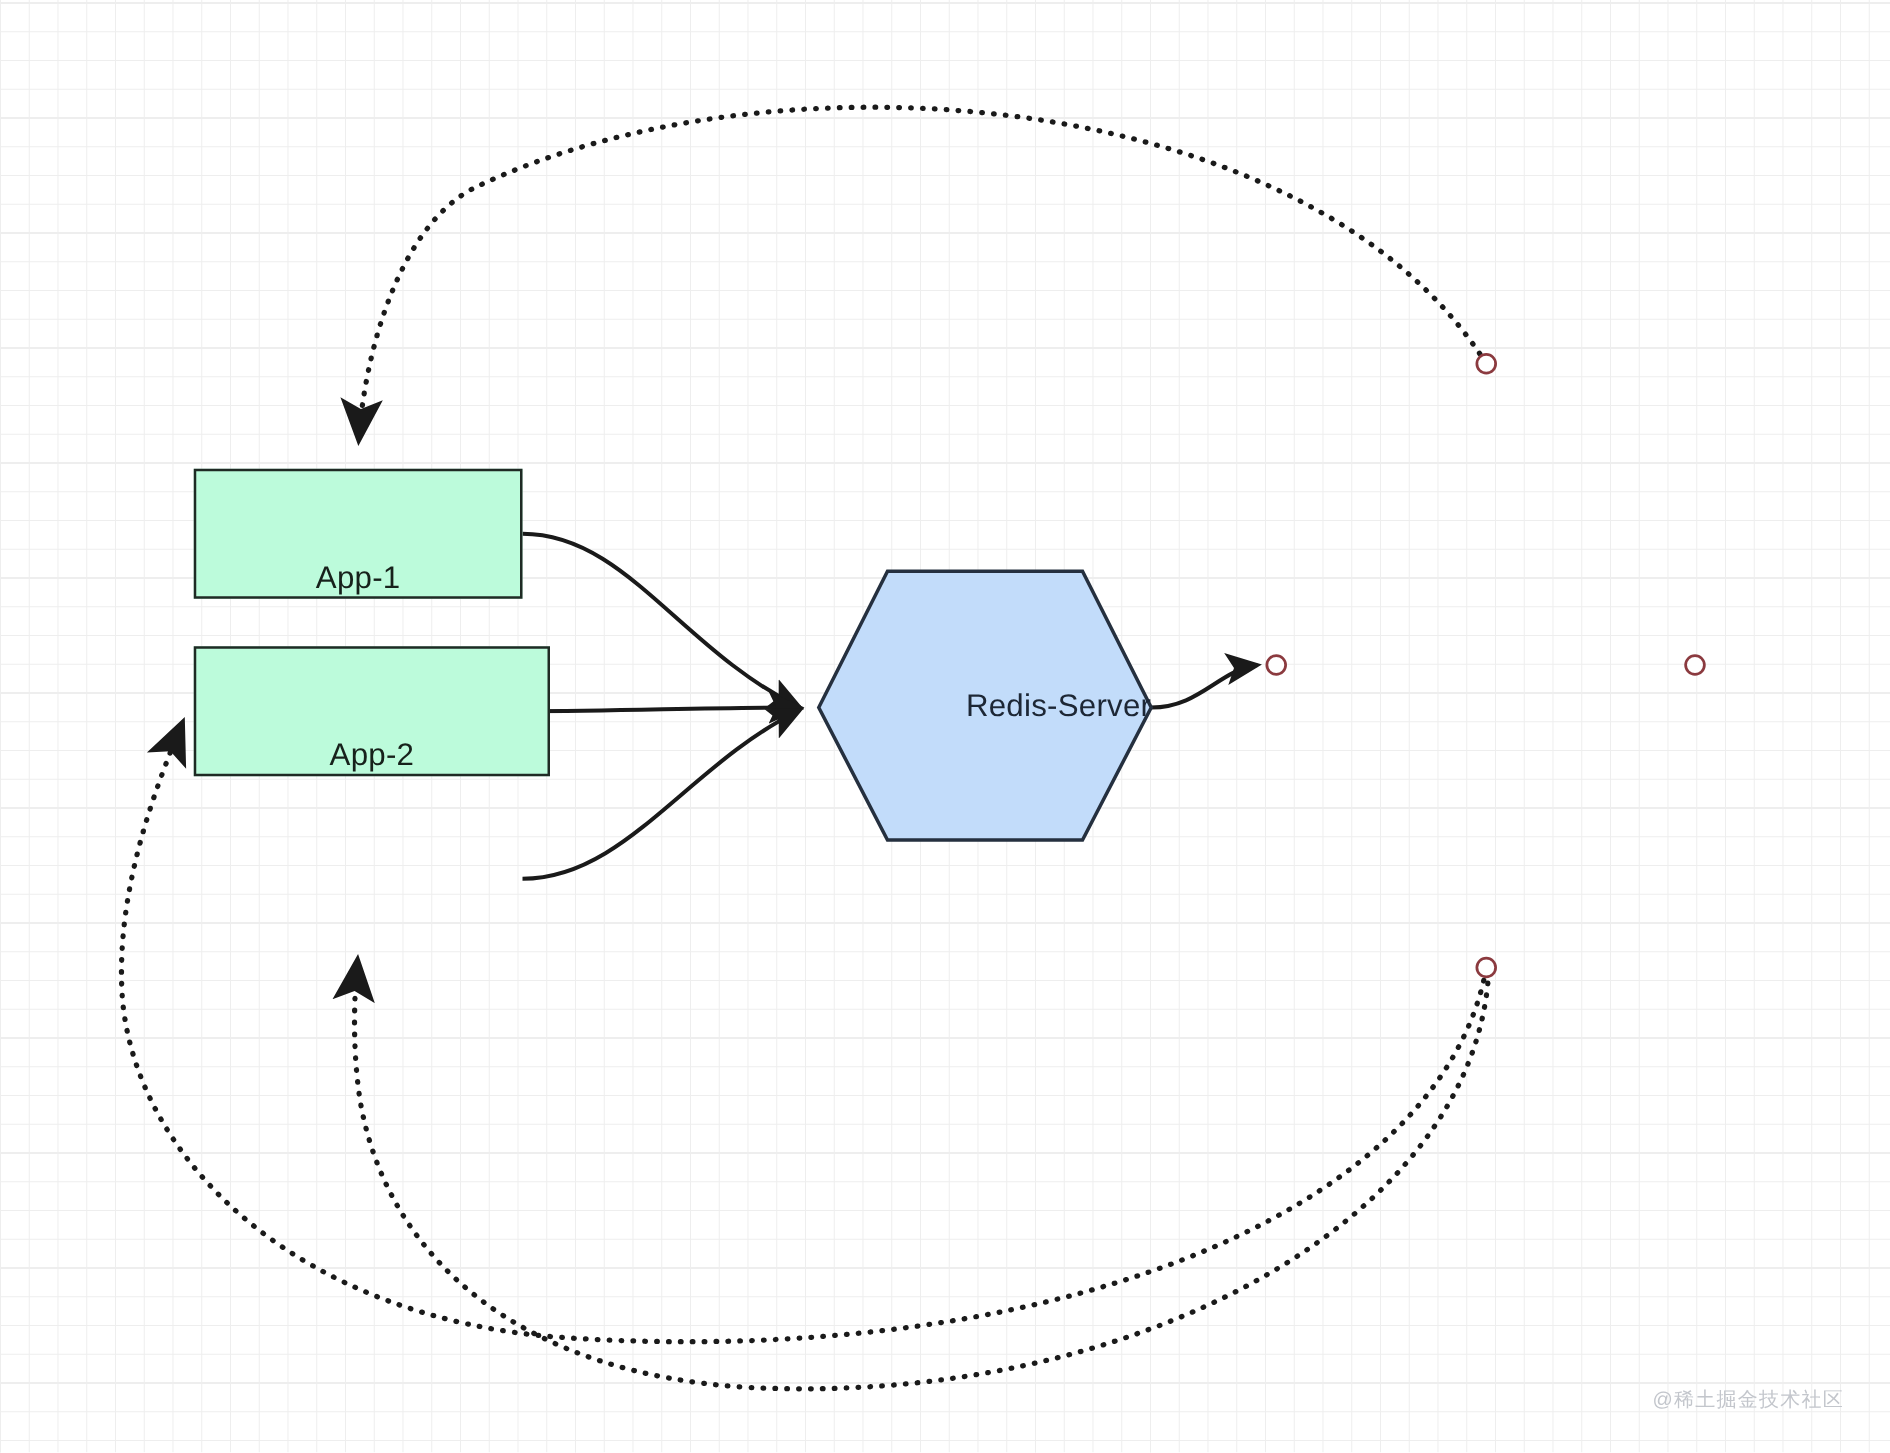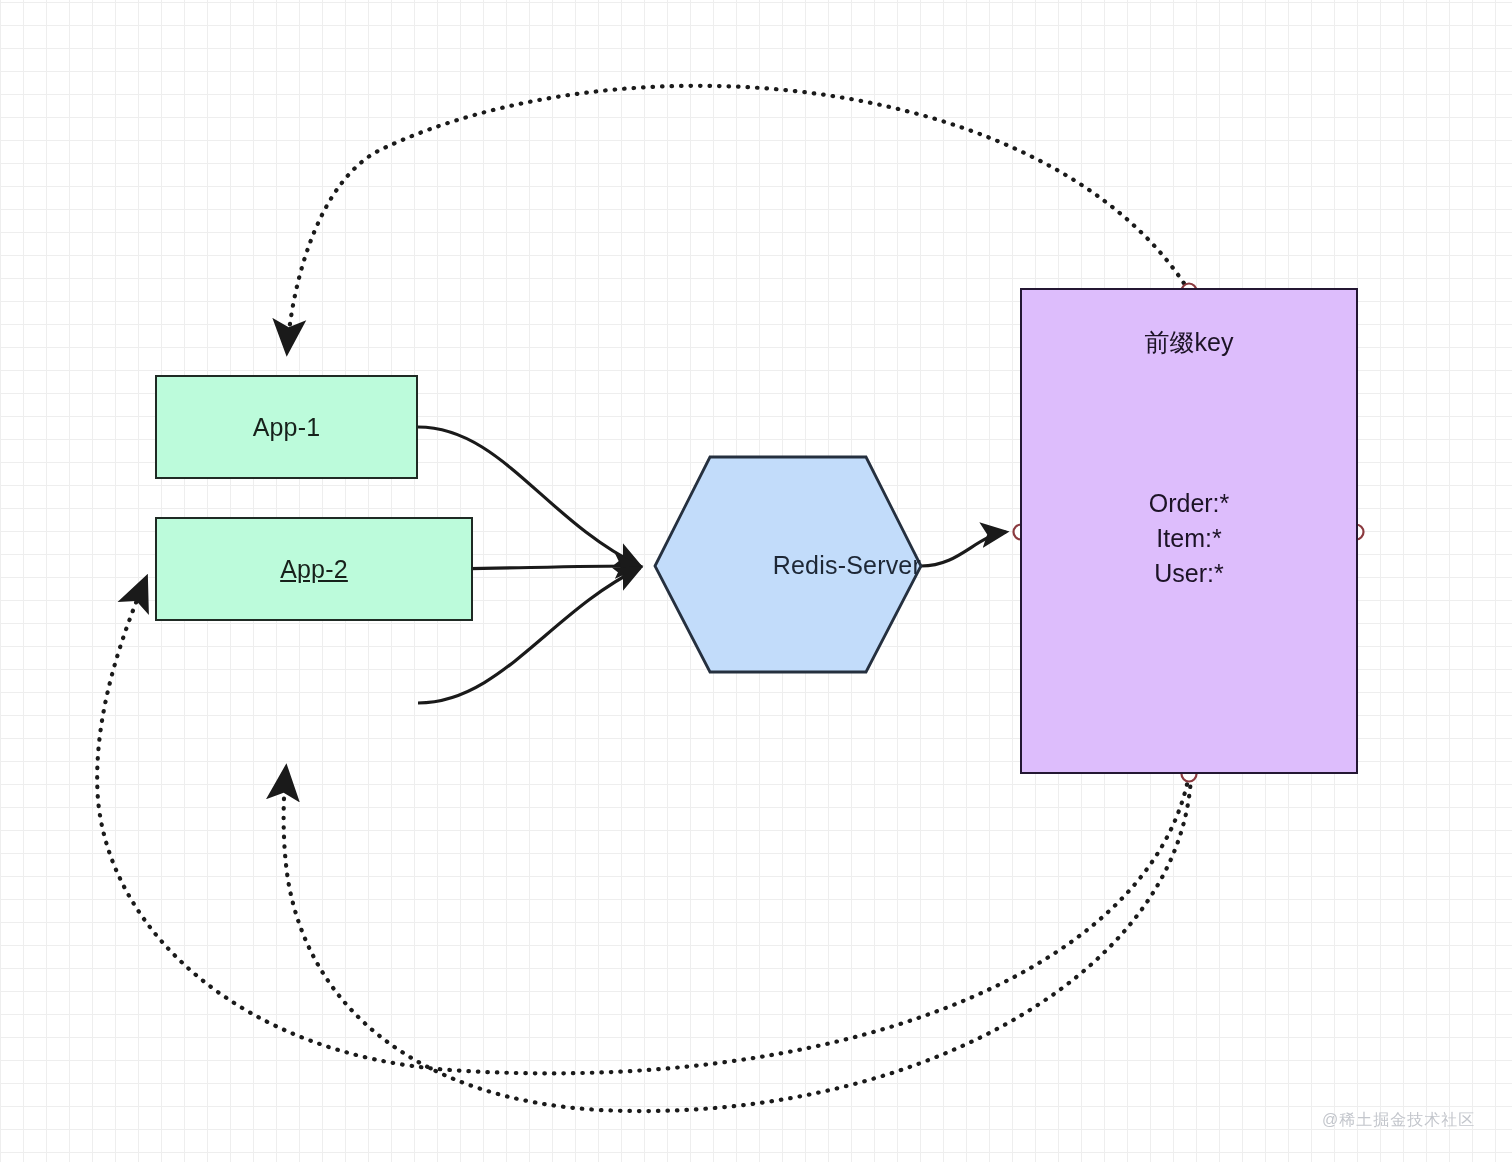--- a/index.html
+++ b/index.html
@@ -43,20 +43,21 @@
     display: flex;
     align-items: center;
     justify-content: center;
   }
   .app-box {
     border: 2.5px solid #1f2a24;
     background: #bcfbdb;
     color: #17211b;
     font-size: 25px;
     letter-spacing: 0.2px;
+    align-items: flex-end;
   }
   .app-label {
     display: block;
   }
   .hex-wrap {
     position: absolute;
   }
   .hex-label {
     position: absolute;
     width: 100%;
@@ -140,33 +141,25 @@
     <circle cx="1189" cy="291" r="7.5" fill="#ffffff" stroke="#8b3a3f" stroke-width="2.2"></circle>
     <circle cx="1021" cy="532" r="7.5" fill="#ffffff" stroke="#8b3a3f" stroke-width="2.2"></circle>
     <circle cx="1356" cy="532" r="7.5" fill="#ffffff" stroke="#8b3a3f" stroke-width="2.2"></circle>
     <circle cx="1189" cy="774" r="7.5" fill="#ffffff" stroke="#8b3a3f" stroke-width="2.2"></circle>
   </svg>
 
   <div class="node app-box" style="left:155px; top:375px; width:263px; height:104px;">
     <span class="app-label">App-1</span>
   </div>
 
-  <div class="node app-box" style="left:155px; top:517px; width:318px; height:104px;text-decoration:underline;">
+  <div class="node app-box" style="left:155px; top:517px; width:285px; height:104px;">
     <span class="app-label">App-2</span>
   </div>
 
 
   <div class="hex-wrap" style="left:655px; top:456px; width:266px; height:217px;">
     <div class="hex-label" style="top:95px;">Redis-Server</div>
   </div>
 
-  <div class="key-box" style="left:1020px; top:288px; width:338px; height:486px;">
-    <div class="key-title" style="top:36px;">前缀key</div>
-    <div class="key-list" style="top:196px;">
-      <span>Order:*</span>
-      <span>Item:*</span>
-      <span>User:*</span>
-    </div>
-  </div>
 
   <div class="watermark" style="left:1322px; top:1110px;">@稀土掘金技术社区</div>
 
 </div>
 
 </body></html>

